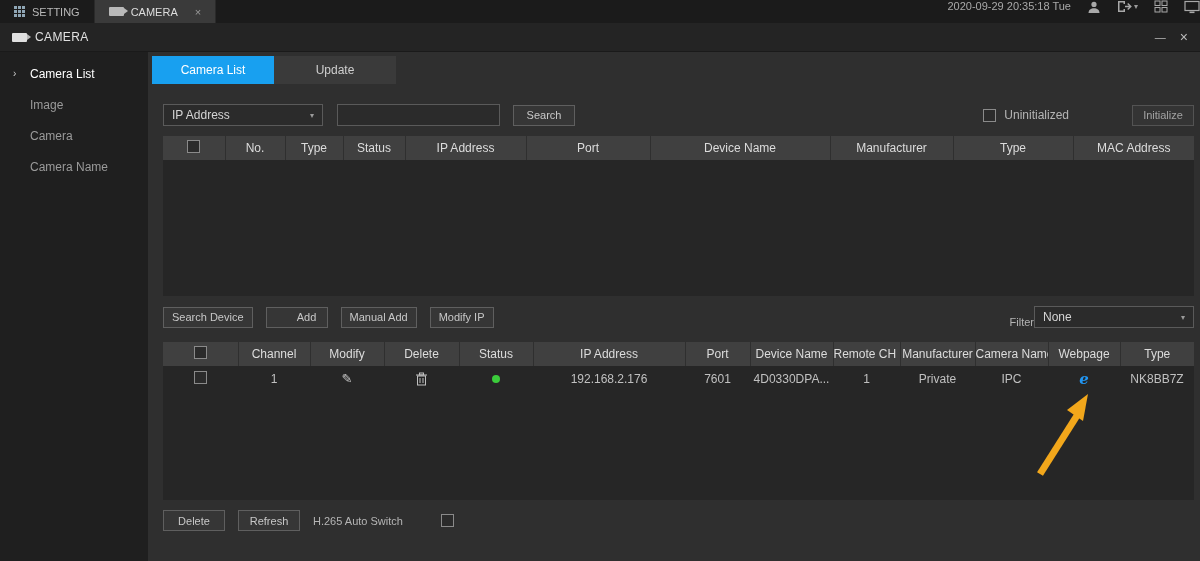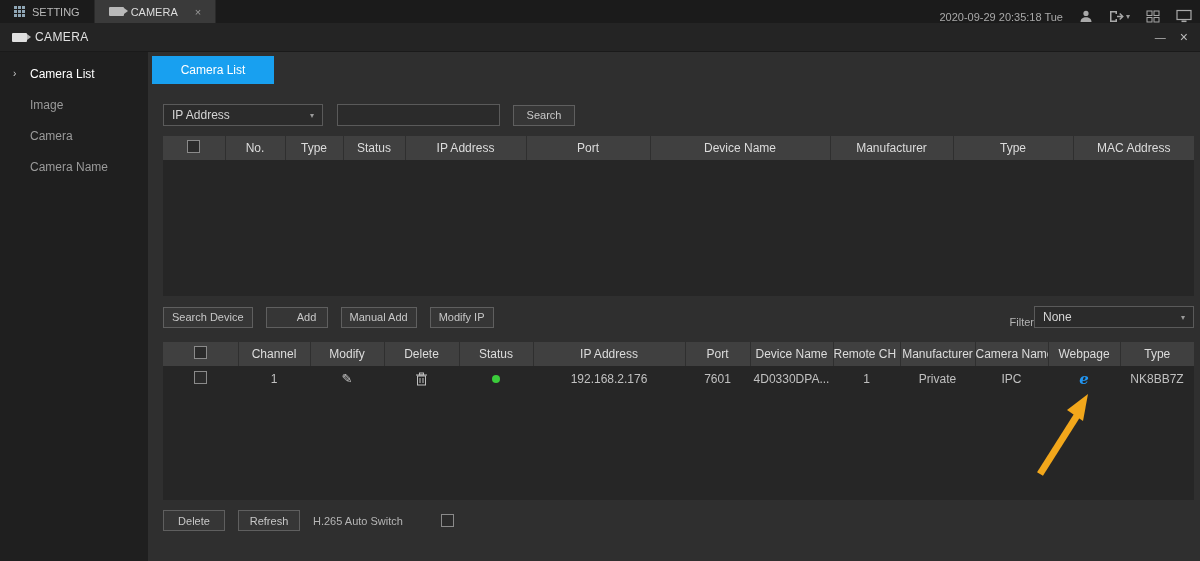--- a/index.html
+++ b/index.html
@@ -8,21 +8,21 @@
 
   
   .topbar { height:23px; background:#1b1b1b; display:flex; align-items:stretch; position:relative; }
   .top-tab { display:flex; align-items:center; gap:7px; padding:0 14px; font-size:11px; color:#b9b9b9; border-right:1px solid #2a2a2a; cursor:default; }
   .top-tab.active { background:#3a3a3a; color:#ddd; }
   .top-tab .tab-close { margin-left:10px; color:#9a9a9a; font-size:11px; }
   .grid-icon { display:inline-grid; grid-template-columns:repeat(3,3px); grid-gap:1px; }
   .grid-icon i { width:3px; height:3px; background:#8fa6b5; display:block; }
   .cam-glyph { width:15px; height:9px; position:relative; background:#b9b9b9; border-radius:1px; display:inline-block; }
   .cam-glyph:after { content:""; position:absolute; right:-4px; top:1px; border-left:4px solid #b9b9b9; border-top:3.5px solid transparent; border-bottom:3.5px solid transparent; }
-  .topbar-right { margin-left:auto; display:flex; align-items:flex-end; gap:16px; padding-right:8px; }
+  .topbar-right { margin-left:auto; display:flex; align-items:flex-start; gap:16px; padding-right:0; }
   .top-datetime { font-size:11px; color:#a9a9a9; }
   .top-icon { color:#a9a9a9; display:flex; align-items:center; gap:2px; }
   .caret { font-size:8px; color:#9a9a9a; }
 
   
   .titlebar { height:29px; background:#242424; display:flex; align-items:center; padding:0 12px; border-bottom:1px solid #1a1a1a; }
   .titlebar .win-title { margin-left:8px; font-size:12px; color:#e0e0e0; letter-spacing:.4px; }
   .titlebar-right { margin-left:auto; display:flex; align-items:center; gap:14px; color:#bbb; }
 
   
@@ -146,31 +146,39 @@
       <span>Camera Name</span>
     </div>
   </div>
 
   <div class="main">
 
     <div class="tabs">
       <div class="tab active">
         <span>Camera List</span>
       </div>
+      <div class="tab">
+        <span>Update</span>
+      </div>
     </div>
 
     <div class="content">
 
       <div class="row">
         <div class="select" style="width:160px;">
           <span>IP Address</span>
           <span class="caret">▾</span>
         </div>
         <input class="text-input" style="margin-left: 14px;" value="">
         <button class="btn" style="margin-left:13px;">Search</button>
+        <div style="margin-left:auto; display:flex; align-items:center; gap:8px;">
+          <span class="checkbox"></span>
+          <span style="color:#b5b5b5;">Uninitialized</span>
+          <button class="btn" style="margin-left:55px; opacity:.75;">Initialize</button>
+        </div>
       </div>
 
       <table style="margin-top:10px;">
         <colgroup>
           <col style="width:62px">
             <col style="width:60px">
             <col style="width:58px">
             <col style="width:62px">
           <col style="width:121px">
             <col style="width:124px">

